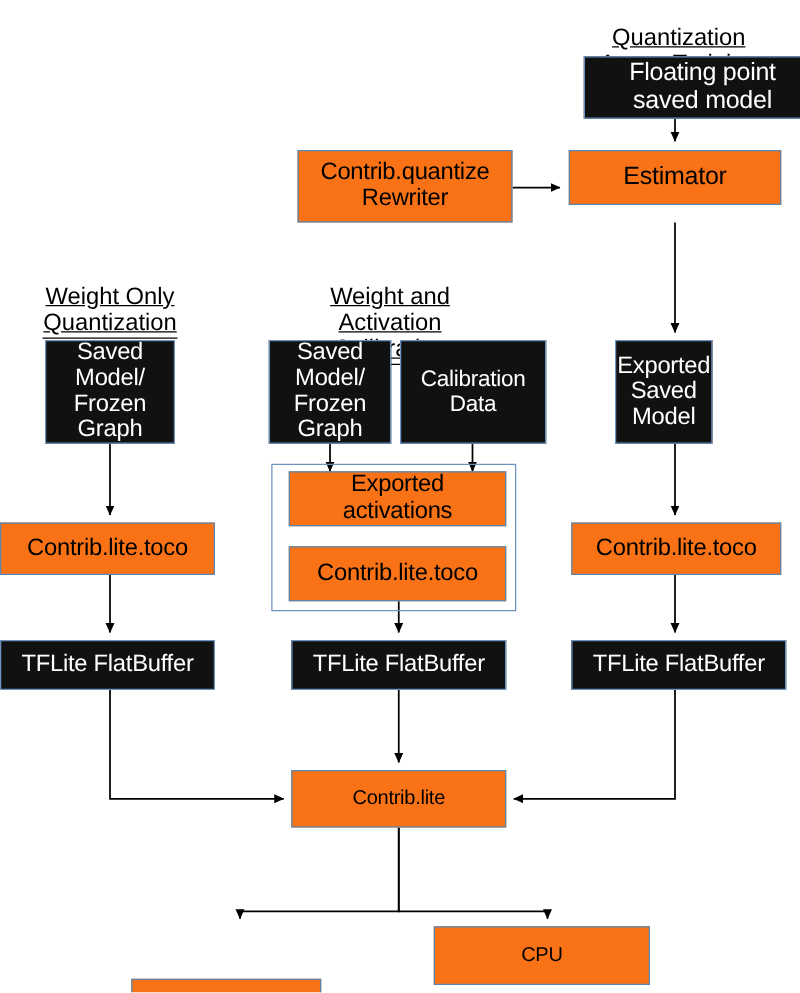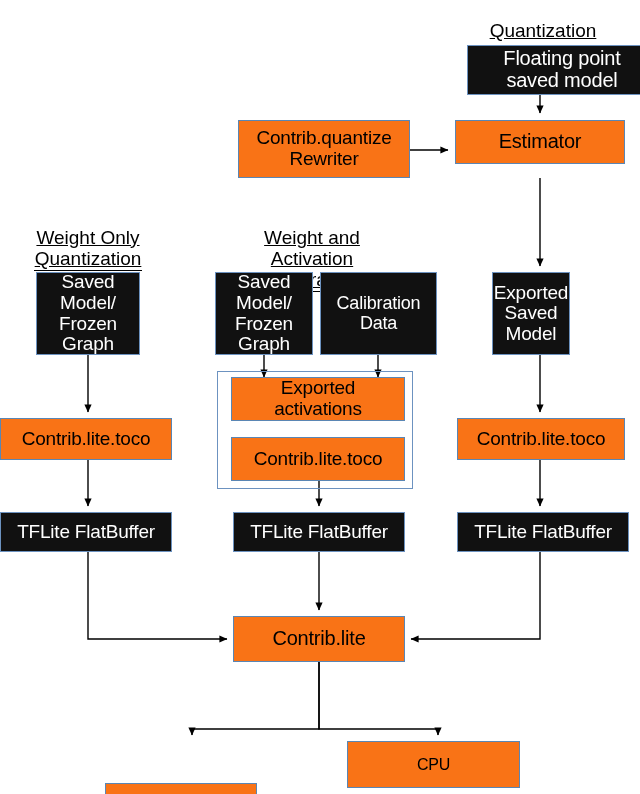--- a/index.html
+++ b/index.html
@@ -161,19 +161,19 @@
   <div class="node blue" style="left:0px; top:418px; width:172px; height:42px; font-size:19px;">Contrib.lite.toco</div>
 
   <div class="node blue" style="left:457px; top:418px; width:168px; height:42px; font-size:19px;">Contrib.lite.toco</div>
 
   <div class="node black" style="left:0px; top:512px; width:172px; height:40px; font-size:19px;">TFLite FlatBuffer</div>
 
   <div class="node black" style="left:233px; top:512px; width:172px; height:40px; font-size:19px;">TFLite FlatBuffer</div>
 
   <div class="node black" style="left:457px; top:512px; width:172px; height:40px; font-size:19px;">TFLite FlatBuffer</div>
 
-  <div class="node blue" style="left:233px; top:616px; width:172px; height:46px; font-size:20px;">Contrib.lite</div>
+  <div class="node blue" style="left:233px; top:616px; width:172px; height:46px; font-size:16px;">Contrib.lite</div>
 
   <div class="node blue" style="left:105px; top:783px; width:152px; height:47px; font-size:20px;font-style:italic;">NN-API</div>
 
   <div class="node blue" style="left:347px; top:741px; width:173px; height:47px; font-size:16px;">CPU</div>
 
 </div>
 
 </body></html>

